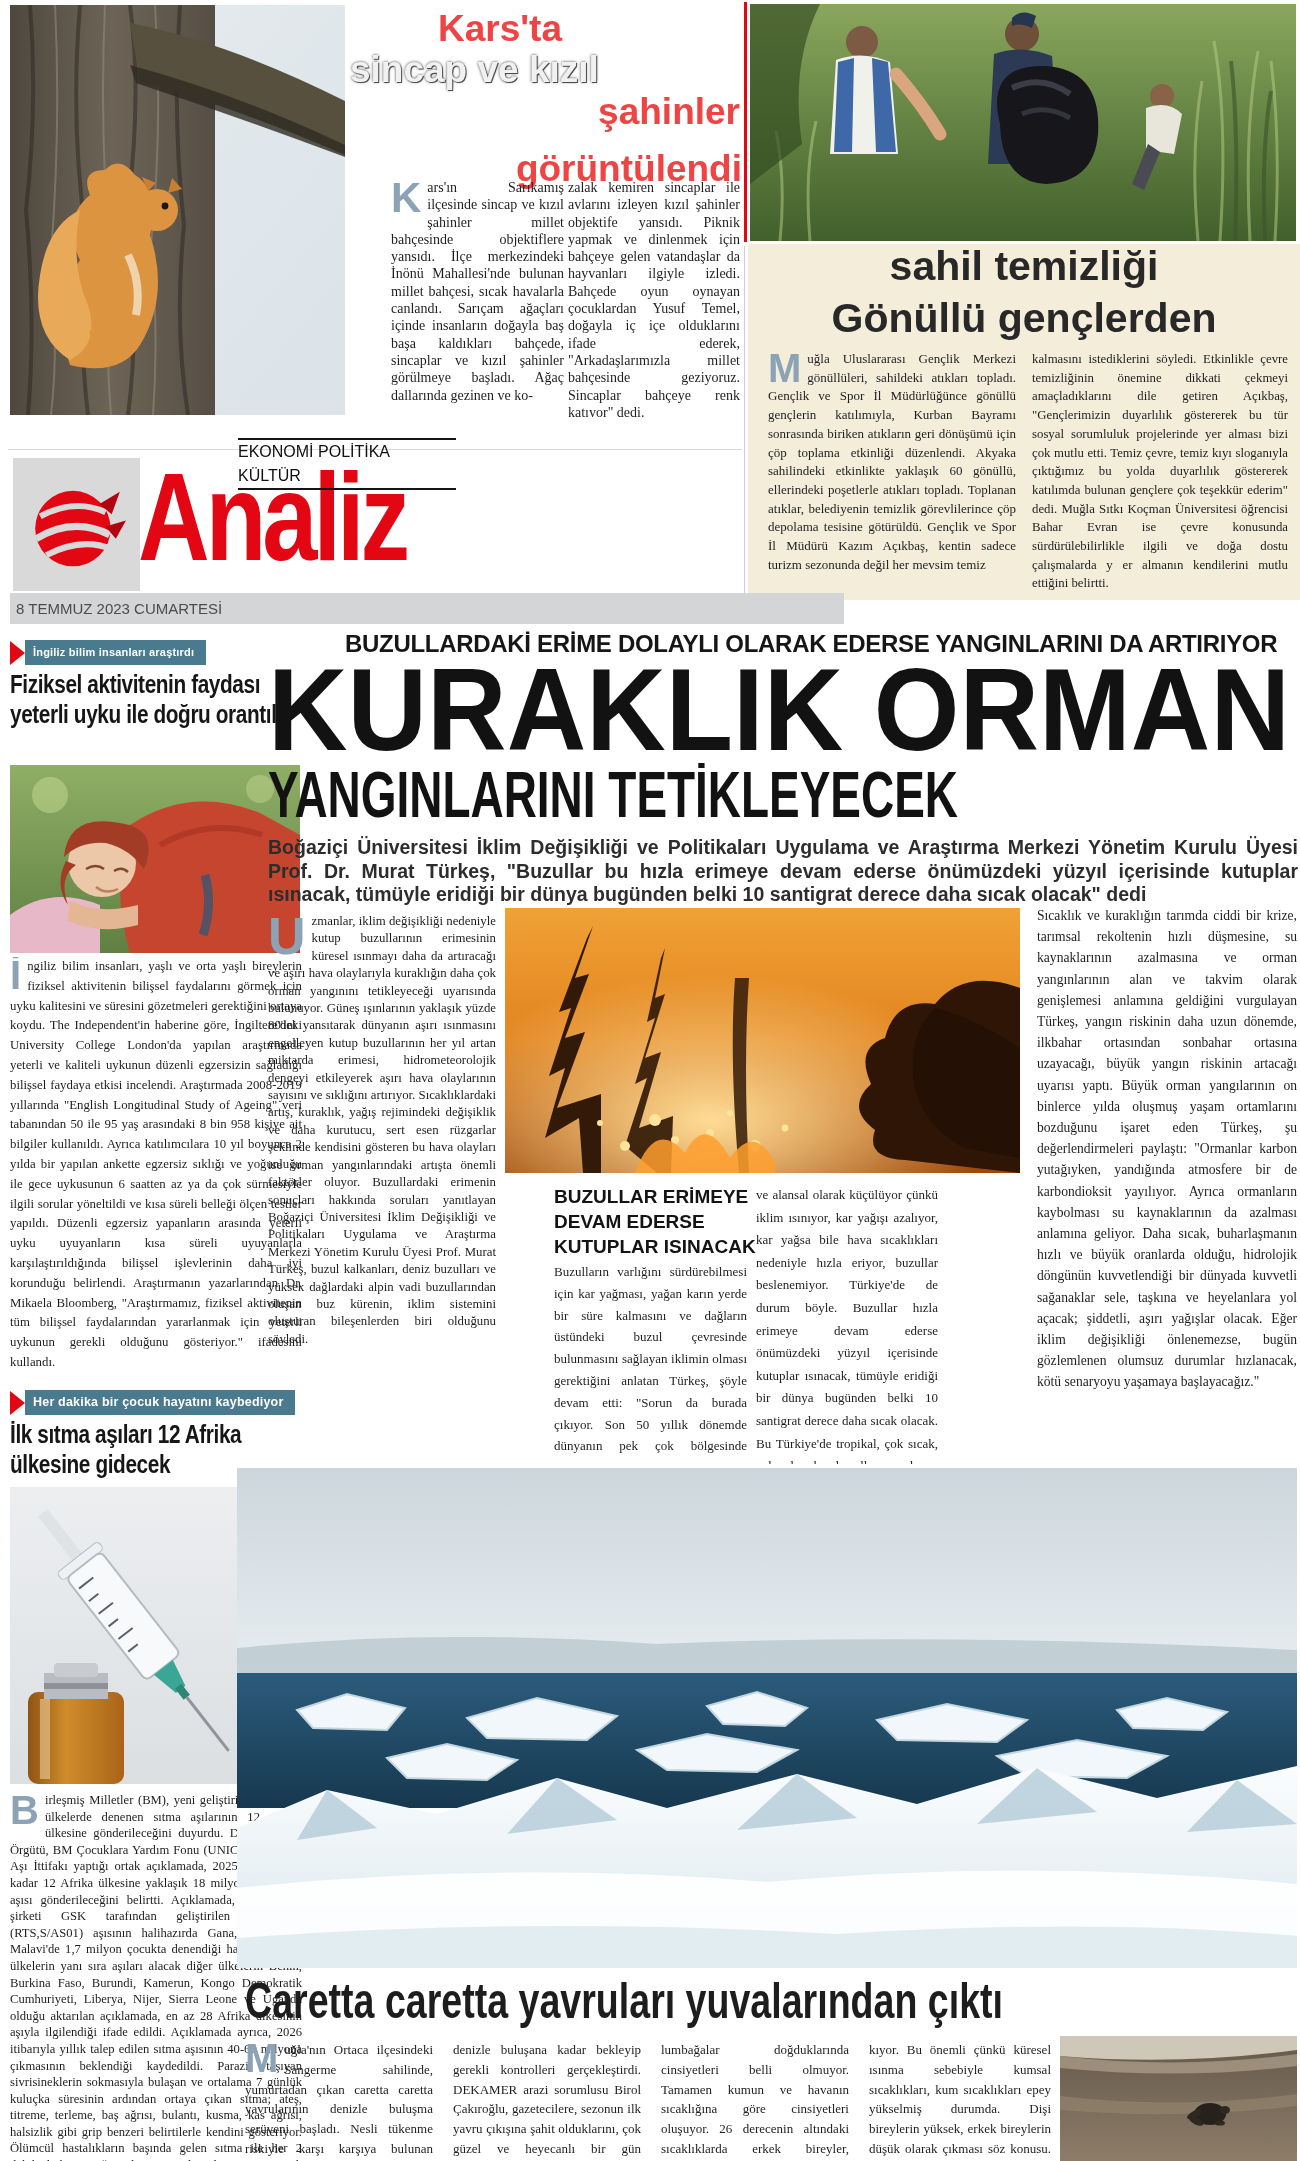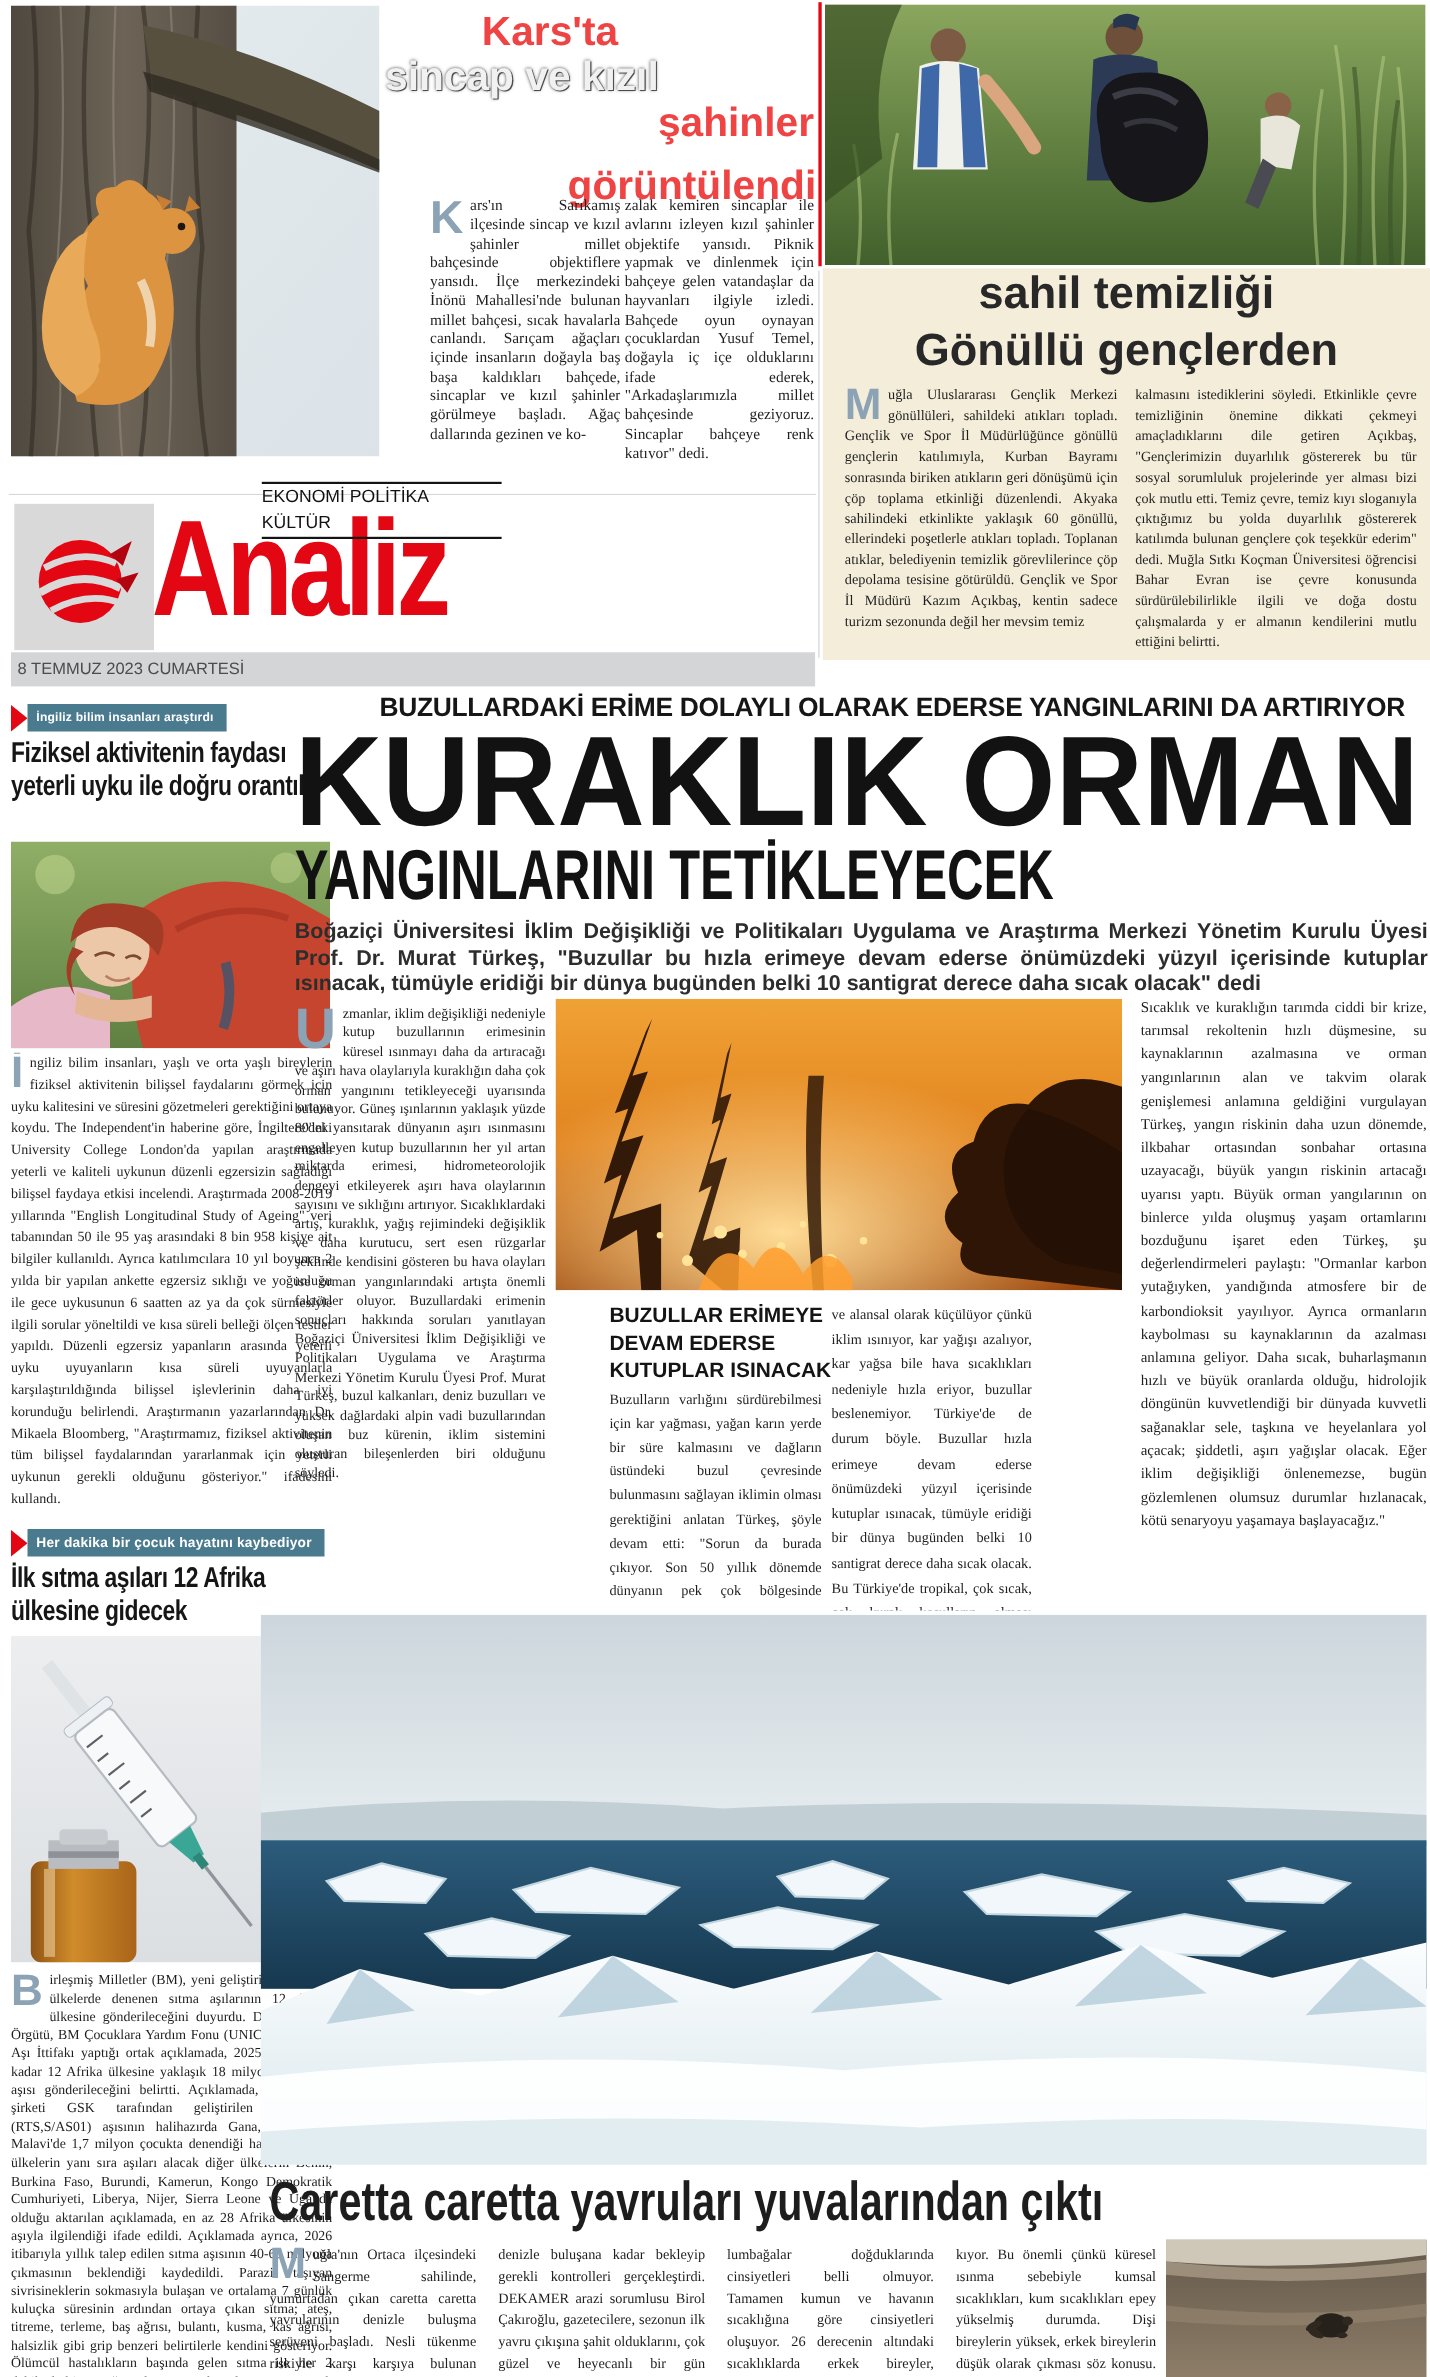--- a/index.html
+++ b/index.html
@@ -144,21 +144,21 @@
       <polygon points="78,52 98,46 88,64" fill="#b20410"></polygon>
     </svg>
   </span>
 </div>
 <div class="abs" style="left:138px;top:448px;width:600px;height:150px;font-weight:900;font-size:124px;line-height:138px;color:#e30613;letter-spacing:-5px;transform:scaleX(.8);transform-origin:left top;white-space:nowrap">
   <span>Analiz</span>
 </div>
 <div class="abs" style="left:238px;top:438px;width:218px;border-top:2px solid #141414;border-bottom:2px solid #141414;font-weight:400;font-size:16px;line-height:24px;text-align:left;color:#111">
   <span>EKONOMİ POLİTİKA KÜLTÜR</span>
 </div>
-<div class="abs" style="left:10px;top:593px;width:731px;height:31px;background:#d3d5d7;font-size:15px;line-height:31px;color:#4c4c4c;padding-left:6px;box-sizing:border-box">
+<div class="abs" style="left:10px;top:593px;width:834px;height:31px;background:#d3d5d7;font-size:15px;line-height:31px;color:#4c4c4c;padding-left:6px;box-sizing:border-box">
   <span>8 TEMMUZ 2023 CUMARTESİ</span>
 </div>
 
 <div class="abs kicker" style="left:10px;top:640px">
   <span class="karrow"></span>
   <span class="kbar">İngiliz bilim insanları araştırdı</span>
 </div>
 <div class="abs" style="left:10px;top:670px;width:295px;height:92px;font-weight:700;font-size:26px;line-height:29.5px;color:#161616;letter-spacing:-.5px">
   <span class="cond">Fiziksel aktivitenin faydası yeterli uyku ile doğru orantılı</span>
 </div>

